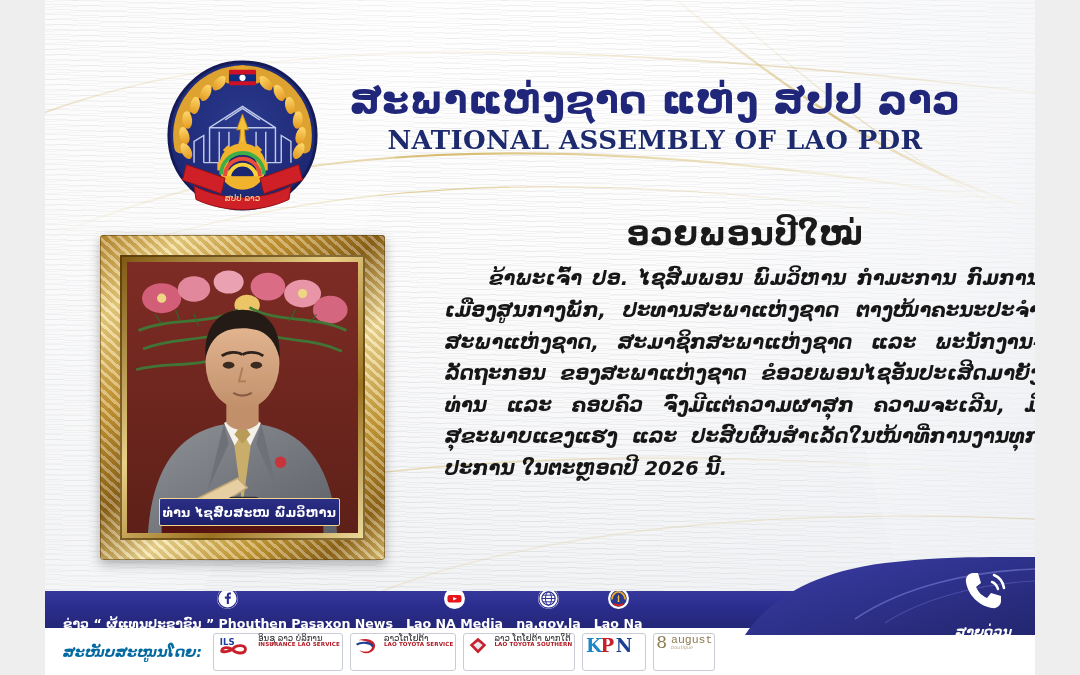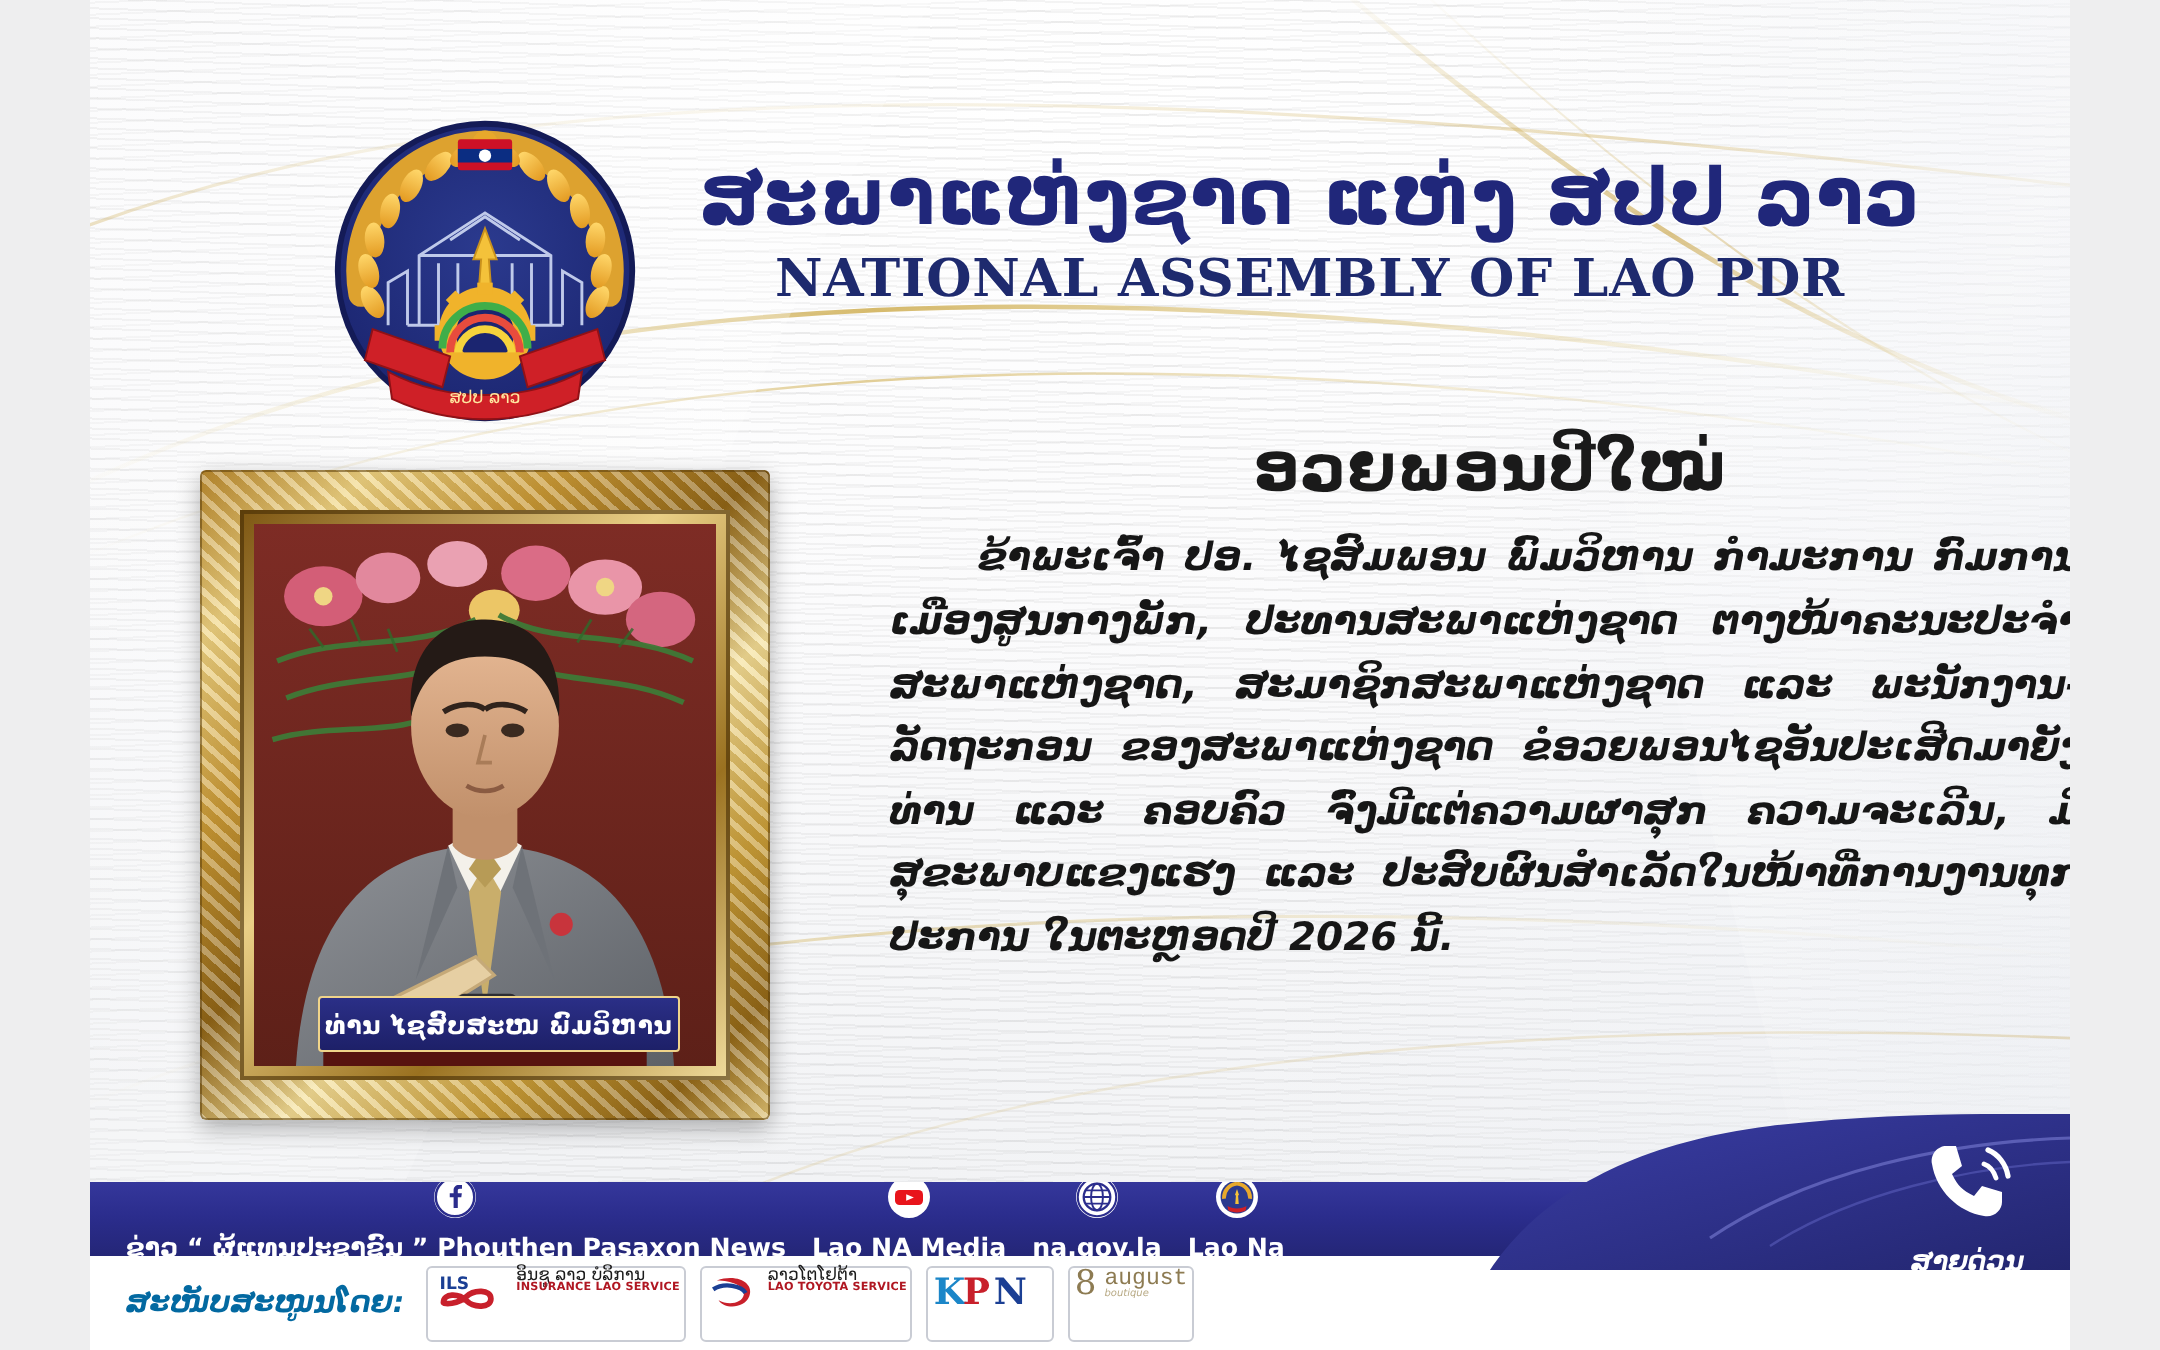--- a/index.html
+++ b/index.html
@@ -427,20 +427,32 @@
           <path d="M6 6 C18 2 27 8 24 15 C21 22 10 22 7 17 C12 20 20 19 21 14 C22 9 14 6 6 6 Z" fill="#c8202b"></path>
           <path d="M4 11 C10 7 20 9 22 13" fill="none" stroke="#1b3f94" stroke-width="2.4"></path>
         </svg>
       </span>
       <span class="sp-txt">
         <span class="sp-t1">ລາວໂຕໂຢຕ້າ</span>
         <span class="sp-t2">LAO TOYOTA SERVICE</span>
       </span>
     </div>
 
+    <div class="sponsor">
+      <span class="sp-mark">
+        <svg viewBox="0 0 26 26" width="24" height="24">
+          <path d="M13 4 L22 12 L13 21 L4 12 Z" fill="#c8202b"></path>
+          <path d="M13 8 L18 12 L13 17 L8 12 Z" fill="#e8e8ee"></path>
+        </svg>
+      </span>
+      <span class="sp-txt">
+        <span class="sp-t1">ລາວ ໂຕໂຢຕ້າ ພາກໃຕ້</span>
+        <span class="sp-t2">LAO TOYOTA SOUTHERN</span>
+      </span>
+    </div>
 
     <div class="sponsor">
       <span class="sp-kpn">
         <svg viewBox="0 0 64 24" width="58" height="23">
           <text x="1" y="19" font-family="DejaVu Serif, serif" font-size="20" font-weight="bold" fill="#1b86c8">K</text>
           <text x="17" y="19" font-family="DejaVu Serif, serif" font-size="20" font-weight="bold" fill="#c8202b">P</text>
           <text x="34" y="19" font-family="DejaVu Serif, serif" font-size="20" font-weight="bold" fill="#1b3f94">N</text>
         </svg>
       </span>
     </div>

